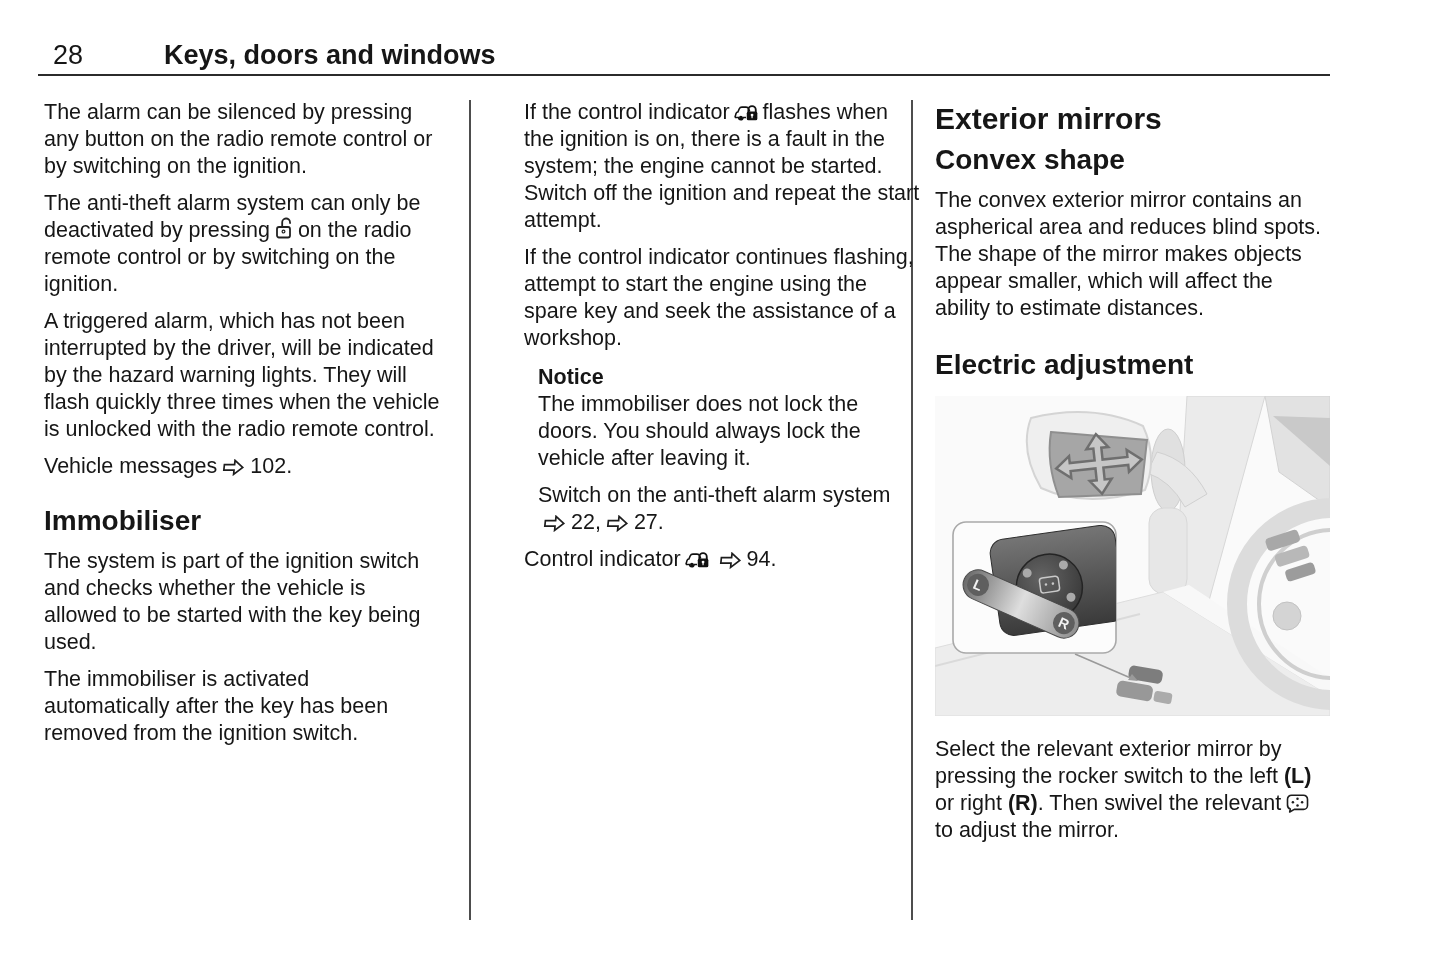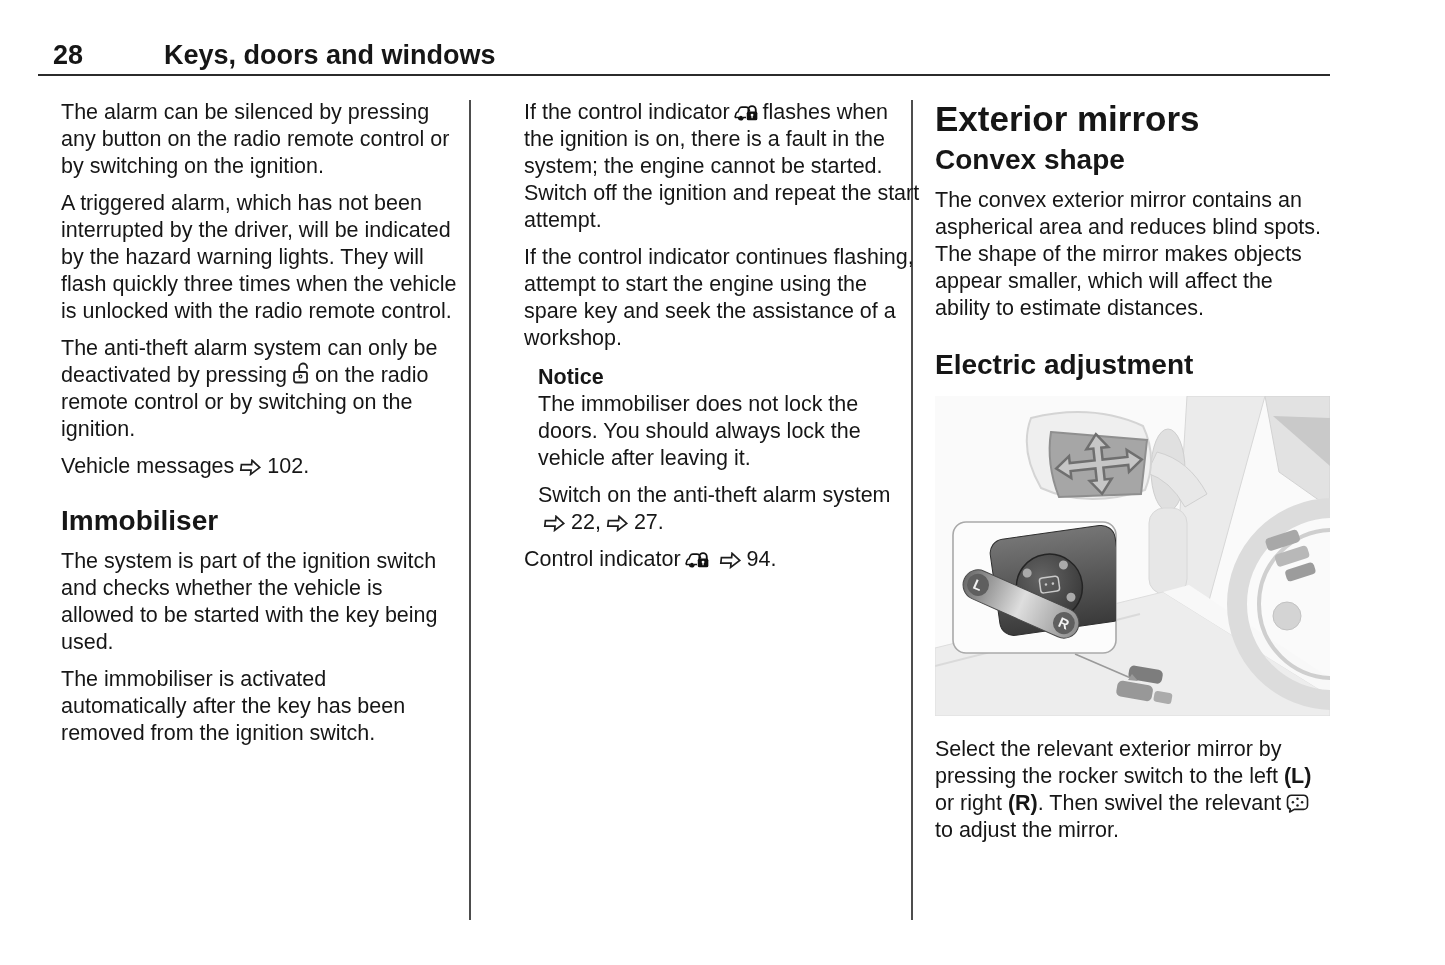--- a/index.html
+++ b/index.html
@@ -2,32 +2,32 @@
 <html><head>
 <meta charset="utf-8">
 <style>
   html,body{margin:0;padding:0;}
   body{
     width:1445px;height:965px;position:relative;overflow:hidden;
     background:#ffffff;color:#161616;
     font-family:"Liberation Sans","DejaVu Sans",sans-serif;
     -webkit-font-smoothing:antialiased;
   }
-  .page-number{position:absolute;left:53px;top:40px;font-size:27px;font-weight:bold;}
+  .page-number{position:absolute;left:53px;top:40px;font-size:27px;font-weight:normal;}
   .chapter-title{position:absolute;left:164px;top:40px;font-size:27px;font-weight:bold;}
   .header-rule{position:absolute;left:38px;top:74px;width:1292px;height:2px;background:#2b2b2b;}
   .vsep{position:absolute;top:100px;height:820px;width:2px;background:#4d4d4d;}
   .vsep1{left:469px;}
   .vsep2{left:911px;}
   .col{position:absolute;top:99px;width:396px;font-size:21.5px;line-height:27px;}
-  .col1{left:61px;}
+  .col1{left:44px;}
   .col2{left:524px;}
   .col3{left:935px;}
   .col p{margin:0 0 10px 0;}
-  h1{font-size:35px;line-height:40px;margin:0;font-weight:bold;}
+  h1{font-size:30px;line-height:40px;margin:0;font-weight:bold;}
   h2{font-size:28px;line-height:34px;margin:24px 0 10px 0;font-weight:bold;}
   .col3 h2.first{margin-top:4px;}
   .col3 h2.electric{margin-top:26px;margin-bottom:14px;}
   .notice{padding-left:14px;margin-top:12px;}
   .notice .notice-title{font-weight:bold;}
   .bold{font-weight:bold;}
   .iref{display:inline-block;vertical-align:-3px;margin:0 5px;}
   .iref.tight{margin:0 4px;}
   figure{margin:0 0 20px 0;width:395px;height:320px;}
   figure svg{display:block;}
@@ -69,24 +69,24 @@
 
 <div class="page-number">28</div>
 <div class="chapter-title">Keys, doors and windows</div>
 <div class="header-rule"></div>
 
 <div class="vsep vsep1"></div>
 <div class="vsep vsep2"></div>
 
 <div class="col col1">
   <p>The alarm can be silenced by pressing any button on the radio remote control or by switching on the ignition.</p>
-  <p>A triggered alarm, which has not been interrupted by the driver, will be indicated by the hazard warning lights. They will flash quickly three times when the vehicle is unlocked with the radio remote control.</p>
   <p><span>The anti-theft alarm system can only be deactivated by pressing</span><svg class="iref tight" width="20" height="23">
         <use href="#sym-unlock"></use>
       </svg><span>on the radio remote control or by switching on the ignition.</span></p>
+  <p>A triggered alarm, which has not been interrupted by the driver, will be indicated by the hazard warning lights. They will flash quickly three times when the vehicle is unlocked with the radio remote control.</p>
   <p><span>Vehicle messages</span><svg class="iref" width="23" height="17">
         <use href="#sym-refarrow"></use>
       </svg><span>102.</span></p>
   <h2>Immobiliser</h2>
   <p>The system is part of the ignition switch and checks whether the vehicle is allowed to be started with the key being used.</p>
   <p>The immobiliser is activated automatically after the key has been removed from the ignition switch.</p>
 </div>
 
 <div class="col col2">
   <p><span>If the control indicator</span><svg class="iref tight" width="25" height="20">

